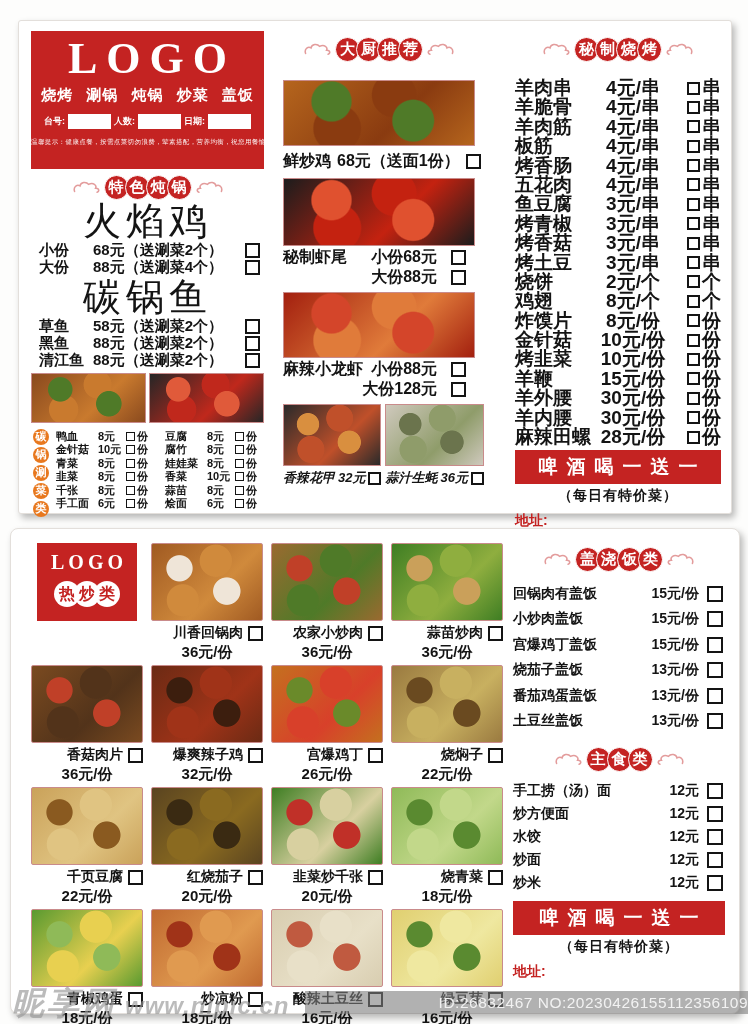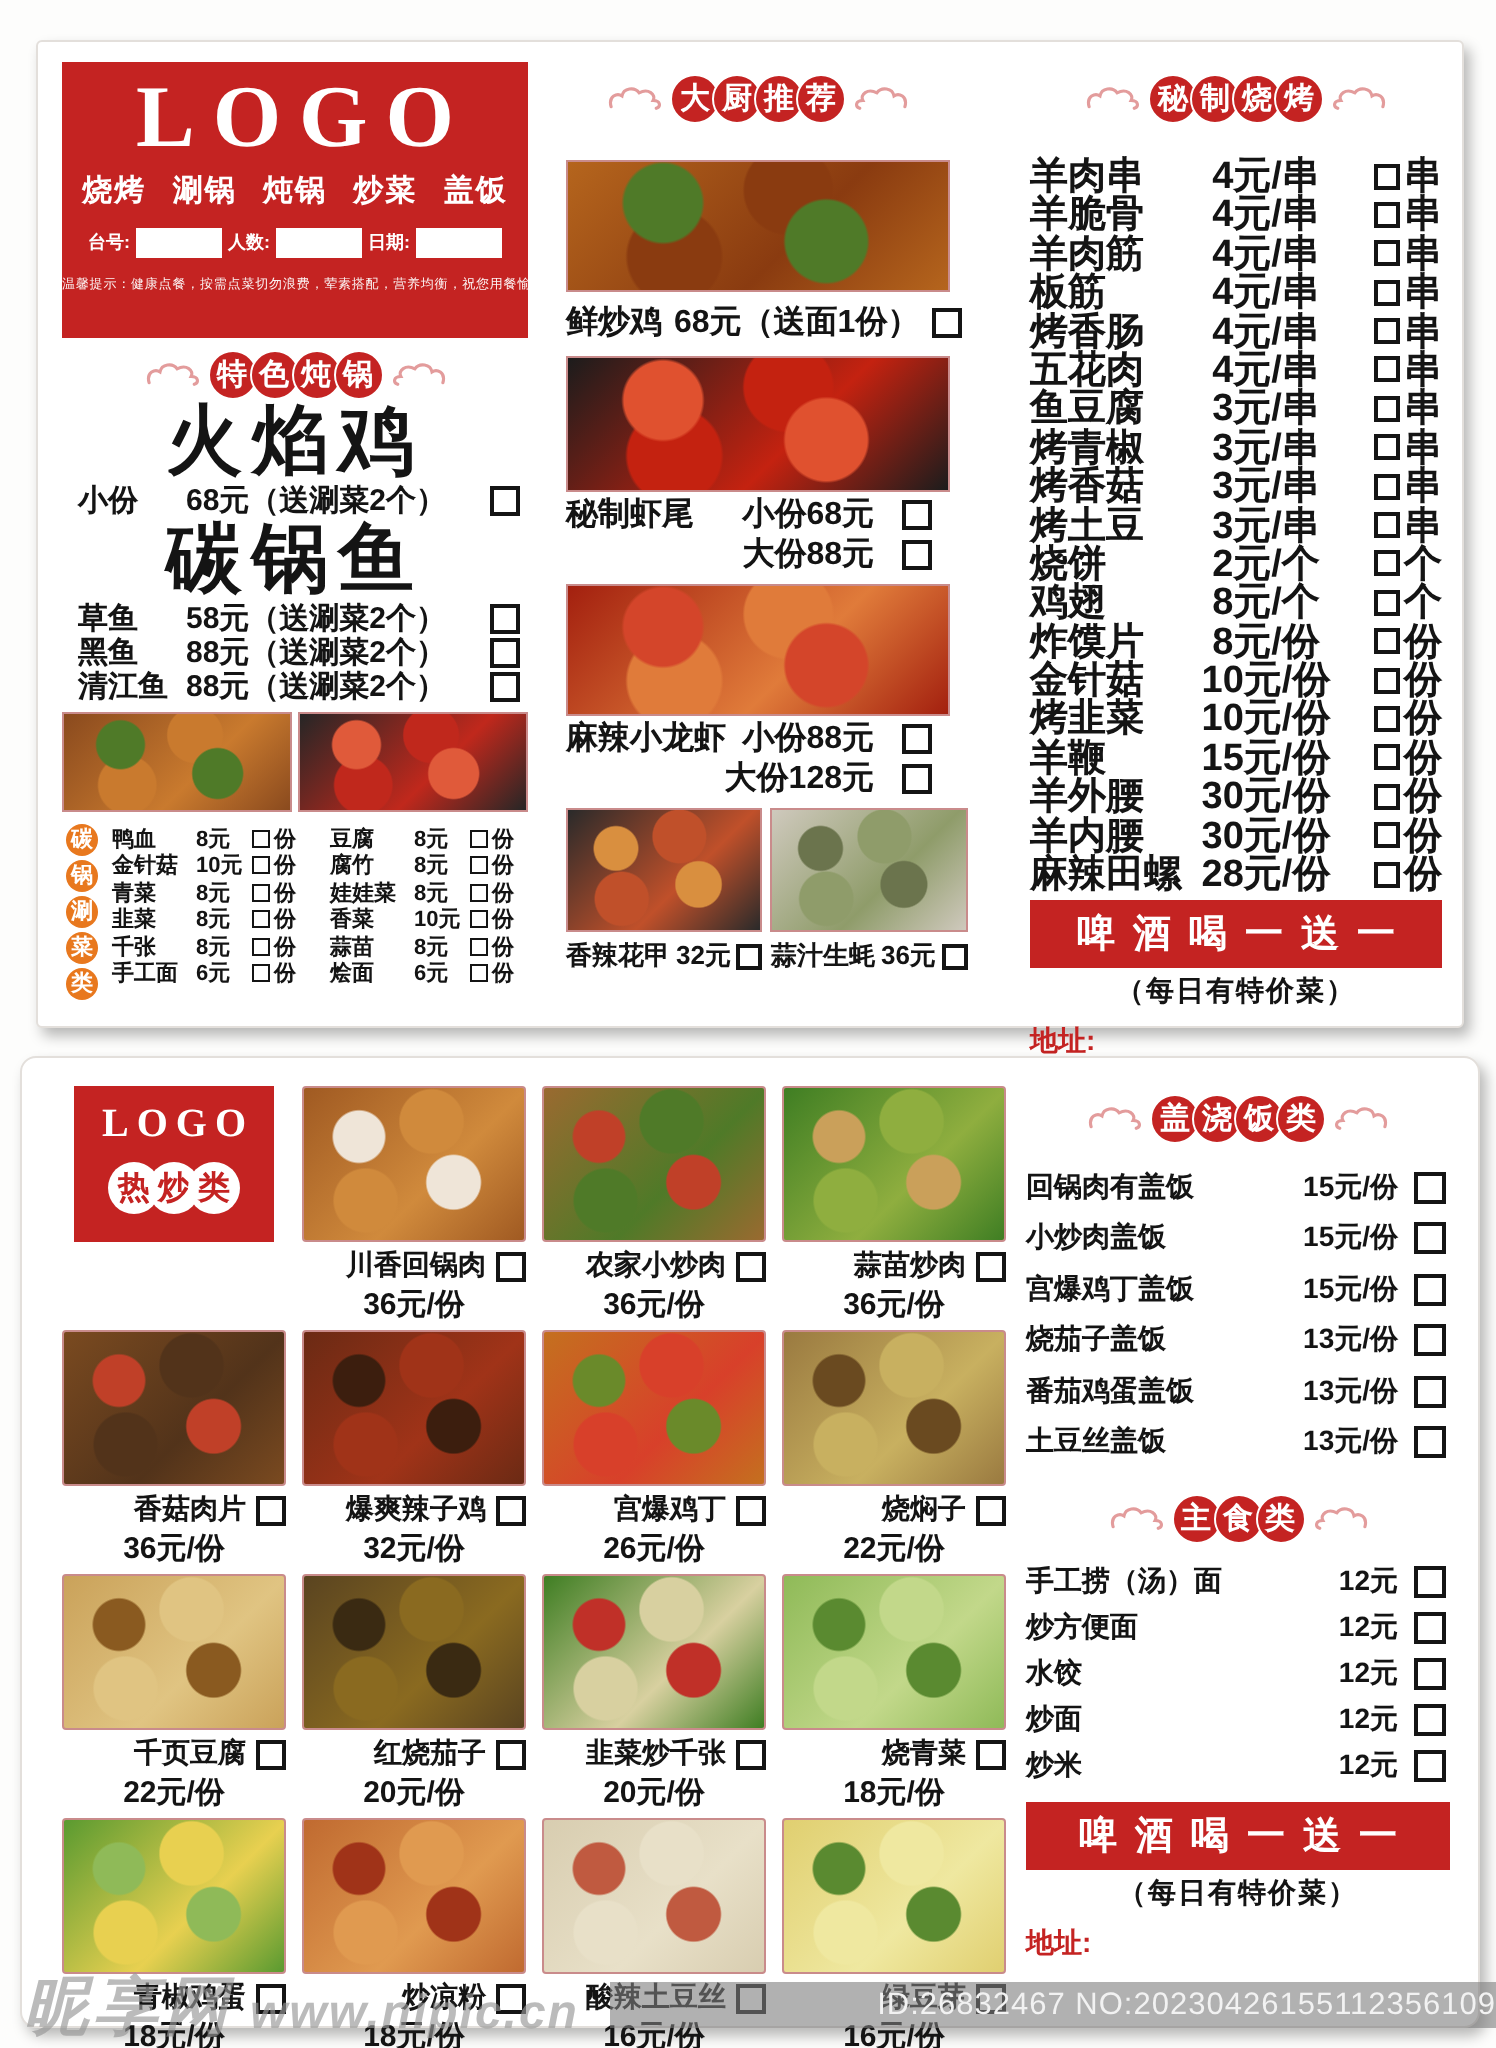--- a/index.html
+++ b/index.html
@@ -34,21 +34,21 @@
   .bchar{width:25px;height:25px;border-radius:50%;background:#c42322;color:#fff;font-size:15px;font-weight:bold;
          display:flex;align-items:center;justify-content:center;margin:0 -2px;border:1px solid #fff;box-sizing:border-box;z-index:1;}
   .cloud{margin:0 5px;flex:none;}
   .flip{transform:scaleX(-1);}
   .ochar{width:16px;height:16px;border-radius:50%;background:#e8781e;color:#fff;font-size:11px;font-weight:bold;
          display:flex;align-items:center;justify-content:center;margin:1px 0;}
   .wchar{width:26px;height:26px;border-radius:50%;background:#fff;color:#c42322;font-size:16px;font-weight:bold;
          display:flex;align-items:center;justify-content:center;margin:0 -3px;z-index:1;}
 
   
-  .stew-title{font-size:38px;font-weight:700;text-align:center;letter-spacing:5px;line-height:1.05;margin-top:2px;white-space:nowrap;}
+  .stew-title{font-size:38px;font-weight:400;text-align:center;letter-spacing:5px;line-height:1.05;margin-top:2px;white-space:nowrap;}
   .stew-row{display:flex;align-items:center;font-size:15px;font-weight:bold;height:17px;padding:0 4px 0 8px;white-space:nowrap;}
   .stew-row .nm{width:54px;flex:none;}
   .stew-row .pr{flex:1;}
   .cb{width:15px;height:15px;border:2px solid #141414;display:inline-block;box-sizing:border-box;background:#fff;flex:none;}
   .stew-photos{display:flex;gap:3px;margin-top:4px;}
   .photo{border:1px solid #c98b8b;box-sizing:border-box;}
   .stew-photos .photo{flex:1;height:50px;}
 
   .side-wrap{display:flex;margin-top:5px;align-items:flex-start;}
   .vbadge{display:flex;flex-direction:column;margin:0 7px 0 2px;}
@@ -59,21 +59,21 @@
   .cb.sm{width:9px;height:9px;border-width:1.5px;}
   .side-item .un{margin-left:2px;}
 
   
   .chef-photo{width:100%;height:66px;}
   .mt6{margin-top:6px;} .mt18{margin-top:18px;}
   .chef-cap1{display:flex;align-items:center;gap:6px;font-size:16px;font-weight:bold;margin-top:5px;white-space:nowrap;}
   .chef-cap1 .cb{margin-left:auto;}
   .chef-cap2 .r{display:grid;grid-template-columns:1fr auto 24px;align-items:center;font-size:16px;font-weight:bold;height:19px;margin-top:1px;white-space:nowrap;}
   .chef-cap2 .pr{text-align:right;padding-right:14px;}
-  .chef-duo{display:flex;gap:4px;margin-top:6px;}
+  .chef-duo{display:flex;gap:4px;margin-top:6px;font-style:italic;}
   .chef-mini{flex:1;}
   .chef-mini .photo{width:100%;height:62px;}
   .mini-cap{display:flex;align-items:center;gap:3px;font-size:13px;font-weight:bold;margin-top:3px;white-space:nowrap;}
   .mini-cap .cb{width:13px;height:13px;margin-left:auto;}
 
   
   .bbq-list{margin-top:13px;}
   .bbq-row{display:grid;grid-template-columns:1fr 76px 50px;align-items:center;height:19.4px;font-size:19px;font-weight:bold;white-space:nowrap;}
   .bbq-price{text-align:center;}
   .bbq-check{display:flex;align-items:center;justify-content:flex-end;gap:2px;}
@@ -143,20 +143,25 @@
           <path d="M2 13 C0 6 6 4 9 6 C10 1 17 0 20 4 C26 1 31 5 29 9 C34 9 34 13 31 14" fill="none" stroke="#e39c9c" stroke-width="2" stroke-linecap="round"></path>
         </svg>
     </div>
 
     <div class="stew-title">火焰鸡</div>
     <div class="stew-row">
       <span class="nm">小份</span>
       <span class="pr">68元（送涮菜2个）</span>
       <span class="cb"></span>
     </div>
+    <div class="stew-row">
+      <span class="nm">大份</span>
+      <span class="pr">88元（送涮菜4个）</span>
+      <span class="cb"></span>
+    </div>
 
     <div class="stew-title">碳锅鱼</div>
     <div class="stew-row">
       <span class="nm">草鱼</span>
       <span class="pr">58元（送涮菜2个）</span>
       <span class="cb"></span>
     </div>
     <div class="stew-row">
       <span class="nm">黑鱼</span>
       <span class="pr">88元（送涮菜2个）</span>

